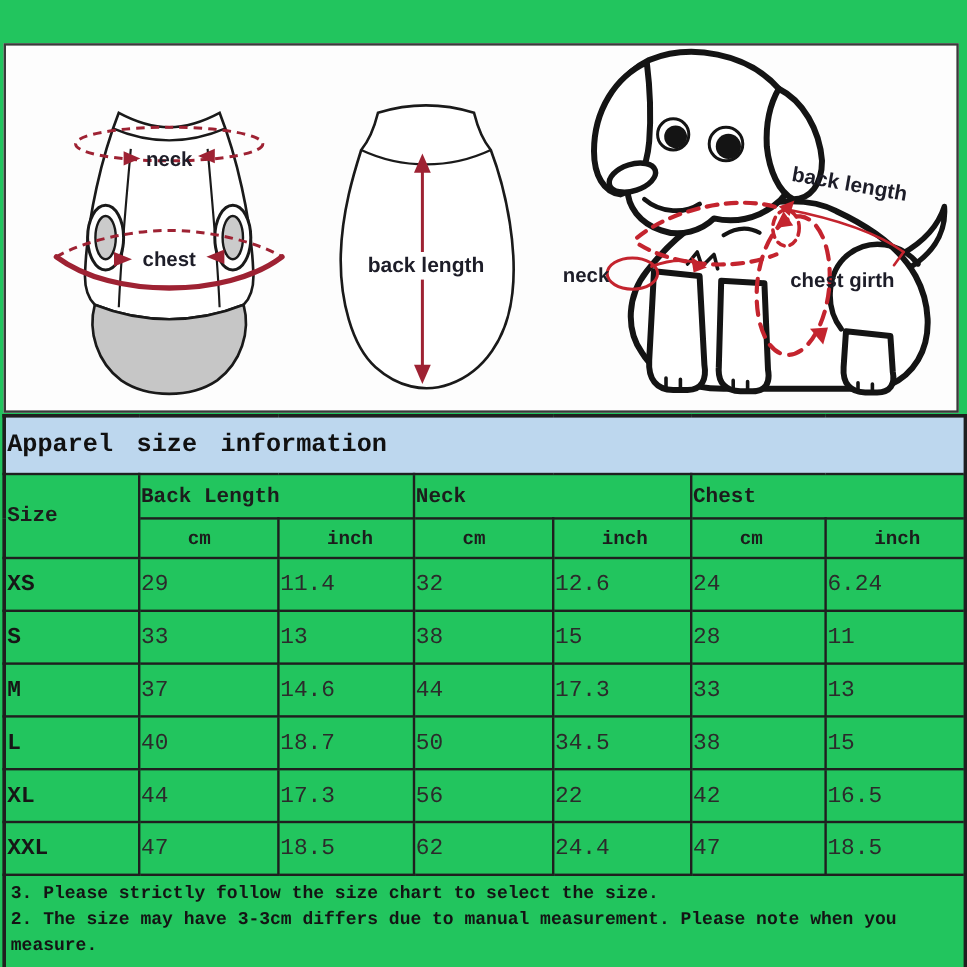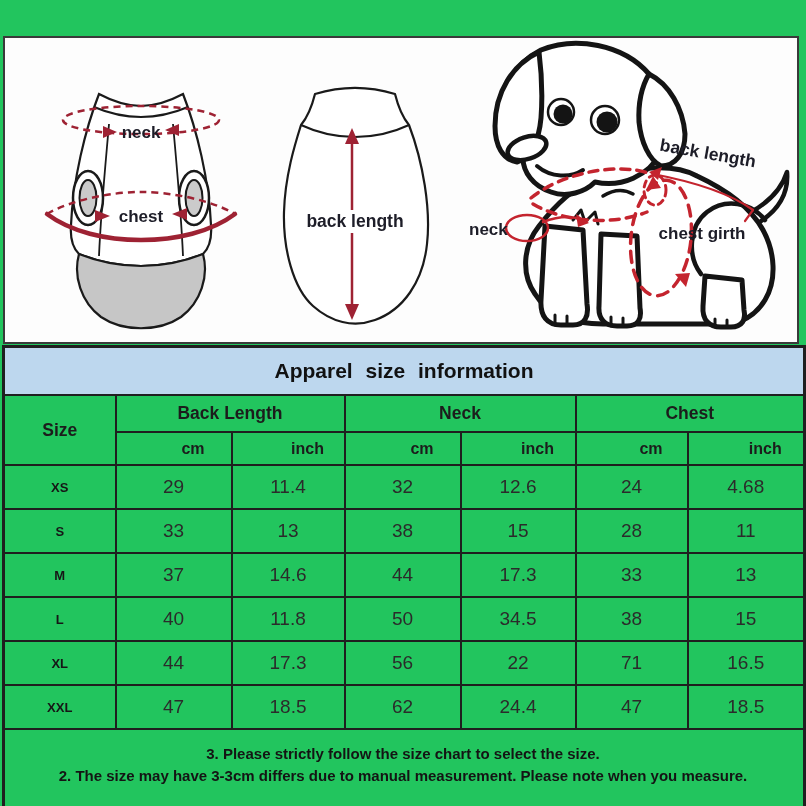--- a/index.html
+++ b/index.html
@@ -11,28 +11,28 @@
   .illustrations svg{position:absolute;}
   .svg-vest-front{left:26px;top:42px;}
   .svg-vest-back{left:250px;top:46px;}
   .svg-dog{left:450px;top:-10px;}
   text.ill-label{font-family:"Liberation Sans",sans-serif;font-weight:bold;
                  fill:#1d1d28;font-size:17px;}
   
   table.size-table{position:absolute;left:2px;top:345px;width:801px;
                    border-collapse:collapse;table-layout:fixed;
                    border:3px solid #1f1f1f;}
-  table.size-table td{border:2px solid #1f1f1f;text-align:center;vertical-align:middle;
-                      font-family:Liberation Sans, sans-serif;}
+  table.size-table td{border:2px solid #1f1f1f;vertical-align:middle;
+                      font-family:Liberation Mono, monospace;}
   td.title-cell{height:44px;background:#bdd7ee;font-size:21px;font-weight:bold;
                 word-spacing:7px;color:#111;}
   tr.group-row td{height:33px;font-size:17.5px;font-weight:bold;}
   tr.unit-row td{height:29px;font-size:16px;font-weight:bold;padding-left:40px;}
   tr.data-row td{height:40px;font-size:19px;color:#2b2b2b;}
-  tr.data-row td.size-cell{font-size:13px;font-weight:bold;color:#161616;}
+  tr.data-row td.size-cell{font-size:19px;font-weight:bold;color:#161616;}
   td.size-head{font-size:17px;font-weight:bold;}
   td.notes-cell{height:62px;text-align:left;vertical-align:top;
                 padding:4px 6px 14px 4px;font-size:15px;font-weight:bold;
                 line-height:1.48;color:#141414;}
 </style>
 </head>
 <body>
 
 <div class="page">
 
@@ -140,21 +140,21 @@
         <td>cm</td>
         <td>inch</td>
       </tr>
       <tr class="data-row">
         <td class="size-cell">XS</td>
         <td>29</td>
         <td>11.4</td>
         <td>32</td>
         <td>12.6</td>
         <td>24</td>
-        <td>4.68</td>
+        <td>6.24</td>
       </tr>
       <tr class="data-row">
         <td class="size-cell">S</td>
         <td>33</td>
         <td>13</td>
         <td>38</td>
         <td>15</td>
         <td>28</td>
         <td>11</td>
       </tr>
@@ -163,33 +163,33 @@
         <td>37</td>
         <td>14.6</td>
         <td>44</td>
         <td>17.3</td>
         <td>33</td>
         <td>13</td>
       </tr>
       <tr class="data-row">
         <td class="size-cell">L</td>
         <td>40</td>
-        <td>11.8</td>
+        <td>18.7</td>
         <td>50</td>
         <td>34.5</td>
         <td>38</td>
         <td>15</td>
       </tr>
       <tr class="data-row">
         <td class="size-cell">XL</td>
         <td>44</td>
         <td>17.3</td>
         <td>56</td>
         <td>22</td>
-        <td>71</td>
+        <td>42</td>
         <td>16.5</td>
       </tr>
       <tr class="data-row">
         <td class="size-cell">XXL</td>
         <td>47</td>
         <td>18.5</td>
         <td>62</td>
         <td>24.4</td>
         <td>47</td>
         <td>18.5</td>

